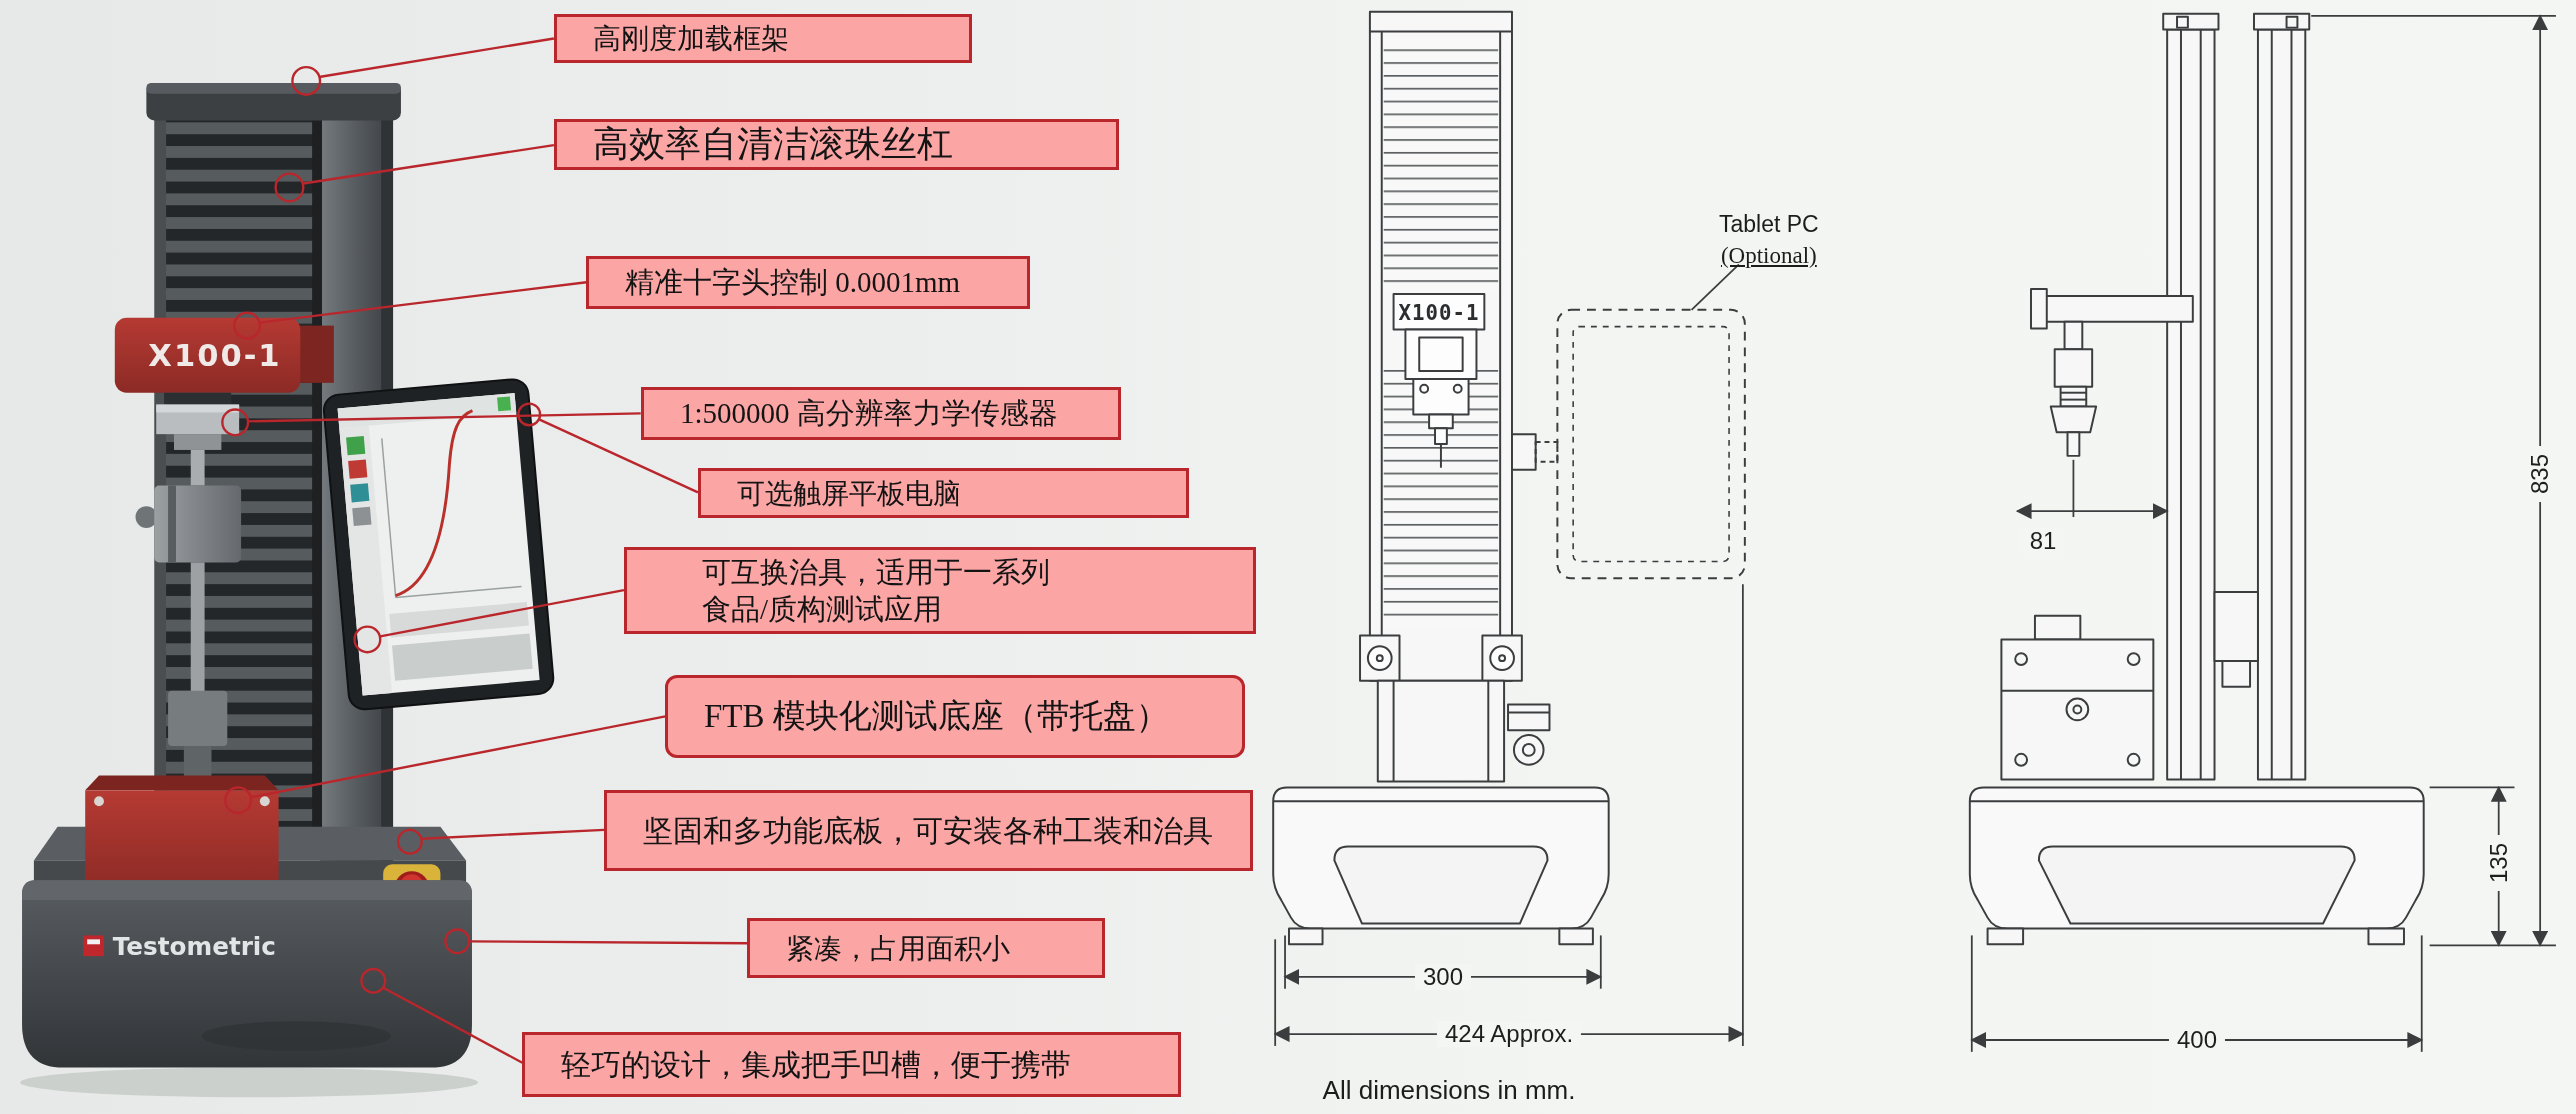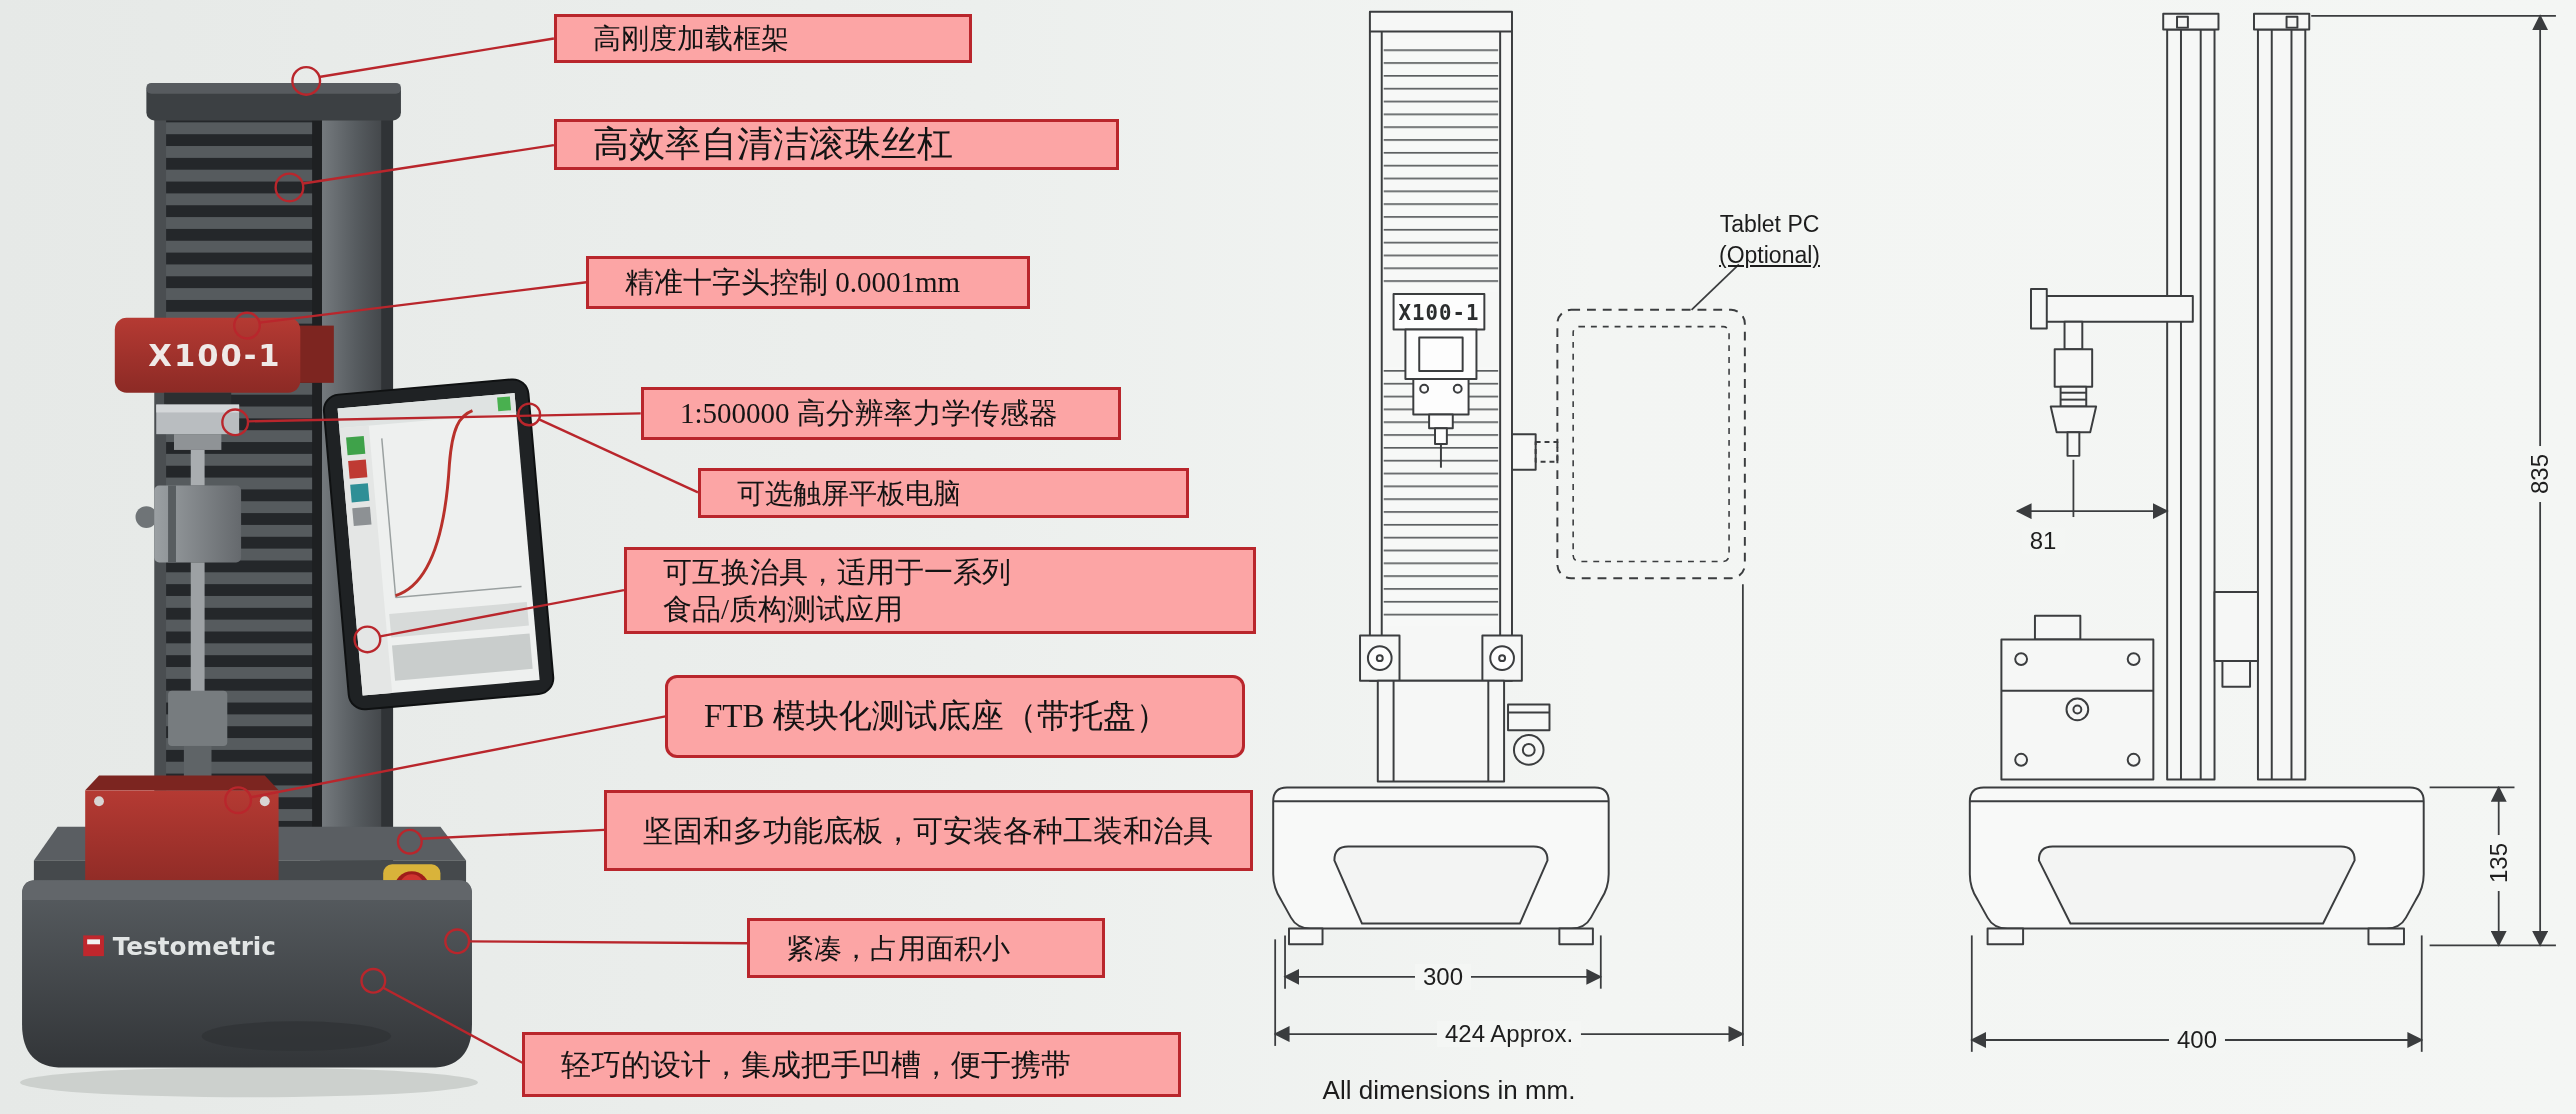--- a/index.html
+++ b/index.html
@@ -20,21 +20,21 @@
     color:#141414;
     display:flex;
     align-items:center;
     justify-content:flex-start;
     padding:0 36px;
     font-family:"Liberation Serif", serif;
     text-align:left;
     line-height:1.25;
     white-space:nowrap;
   }
-  .callout .multi { white-space:nowrap; }
+  .callout .multi { white-space:nowrap;margin-left:39px; }
 
   .dim-label {
     position:absolute;
     font-family:"Liberation Sans", sans-serif;
     color:#1e1e1e;
     background:#f4f6f4;
     padding:1px 8px;
     font-size:24px;
     line-height:1;
     transform:translate(-50%,-50%);
@@ -44,21 +44,21 @@
 
   .tech-label {
     position:absolute;
     font-family:"Liberation Sans", sans-serif;
     color:#1c1c1c;
     font-size:23px;
     line-height:1.35;
     text-align:center;
     white-space:nowrap;
   }
-  .tech-label .underline { text-decoration:underline; }
+  .tech-label .underline { text-decoration:underline;font-family:Liberation Serif, serif; }
 
   .footnote {
     position:absolute;
     font-family:"Liberation Sans", sans-serif;
     color:#1c1c1c;
     font-size:26px;
     transform:translate(-50%,-50%);
     white-space:nowrap;
   }
 </style>

